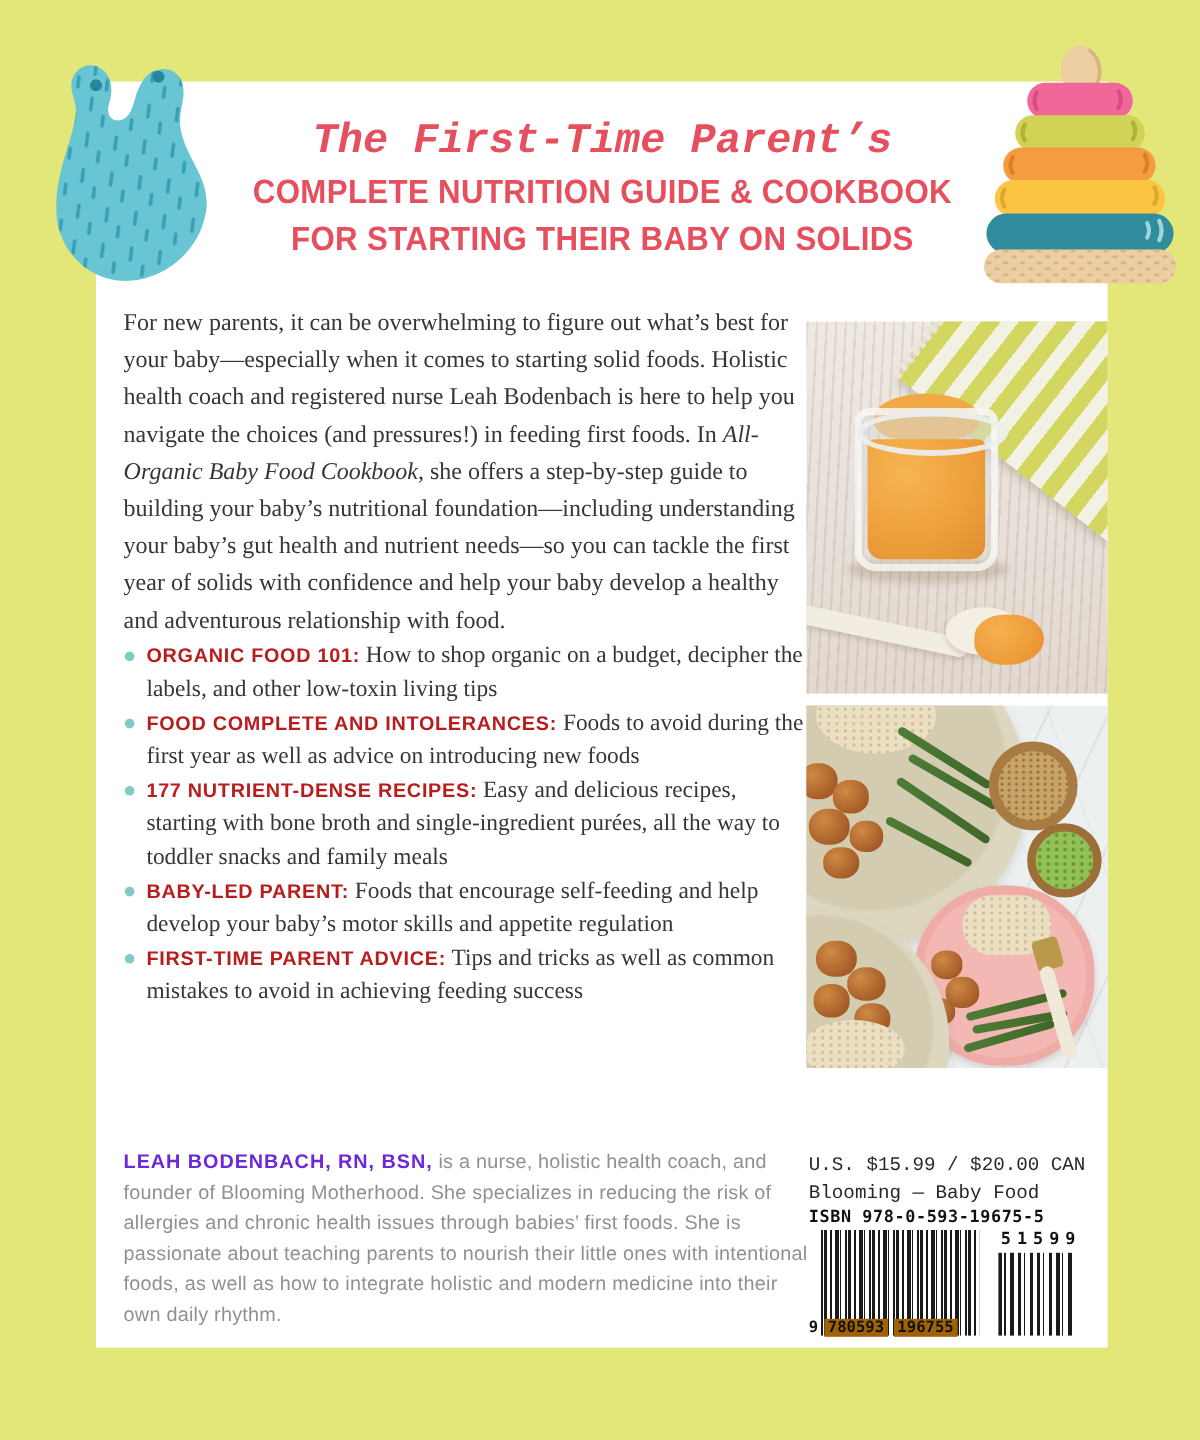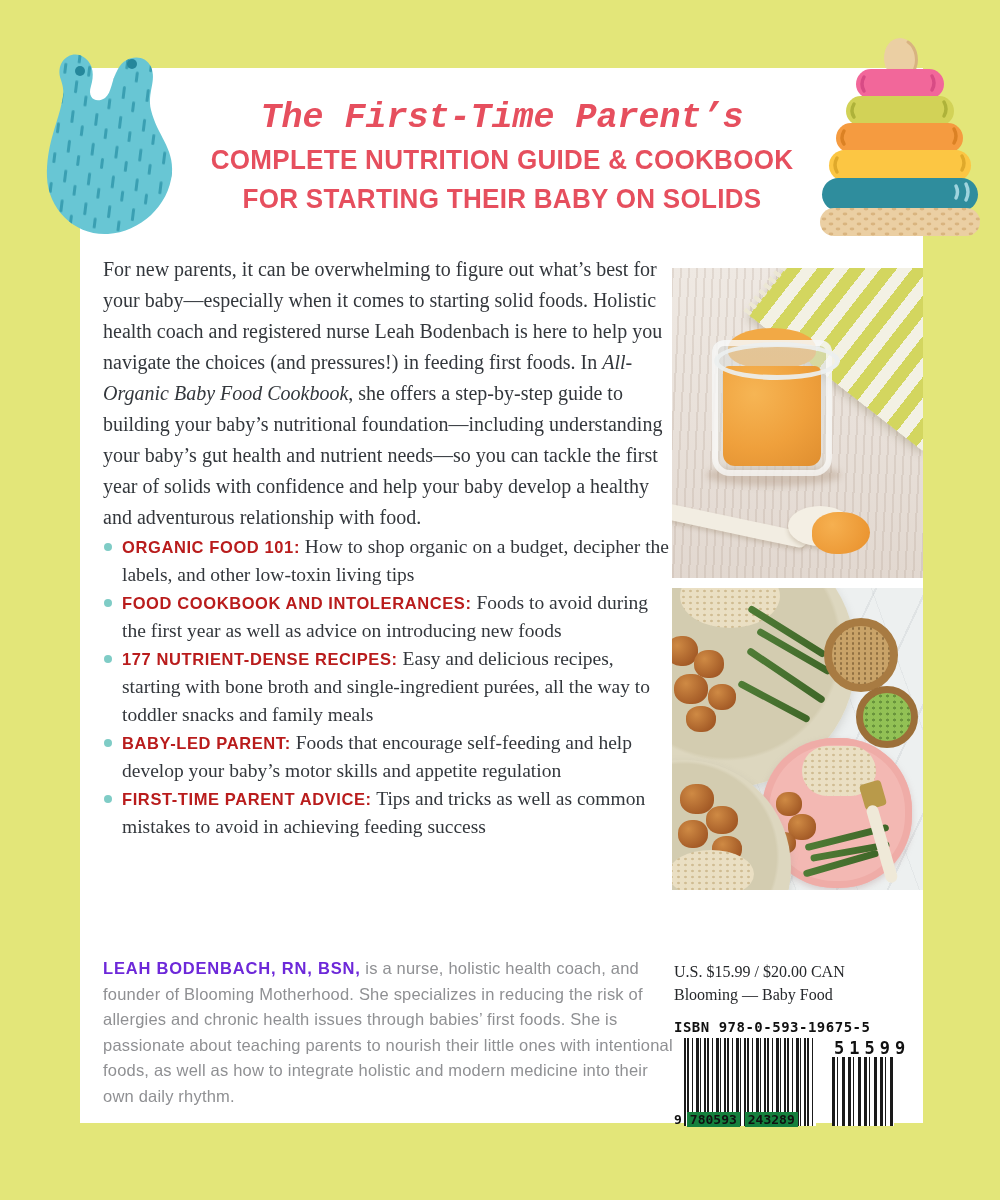--- a/index.html
+++ b/index.html
@@ -68,30 +68,30 @@
       background:radial-gradient(circle,rgba(90,64,28,.5) 1px,rgba(0,0,0,0) 1.5px),#c9a368;background-size:6px 5px;}
   .bowl-scallion{left:184px;top:98px;width:48px;height:48px;border:7px solid #9c6f39;
       background:radial-gradient(circle,rgba(70,110,40,.55) 1.2px,rgba(0,0,0,0) 1.8px),#92c155;background-size:7px 6px;}
   .pink-plate{position:absolute;left:90px;top:150px;width:150px;height:150px;border-radius:48%;
       background:#f3b8b3;box-shadow:inset 0 0 0 7px #efaca7,0 3px 6px rgba(180,150,150,.4);}
   .fork-handle{position:absolute;left:114px;top:66px;width:12px;height:80px;border-radius:6px;background:#efe9d8;transform:rotate(-16deg);}
   .fork-head{position:absolute;left:100px;top:44px;width:22px;height:26px;border-radius:4px;background:#b99a4a;transform:rotate(-16deg);}
 
   
   .meta-col{position:absolute;left:674px;top:960px;width:250px;color:#26282b;}
-  .price,.category{font-size:16px;line-height:23px;}
-  .isbn-label{margin-top:13px;font-family:"DejaVu Sans Mono",monospace;font-weight:bold;font-size:14px;letter-spacing:.5px;color:#111;}
+  .price,.category{font-size:16px;line-height:23px;font-family:Liberation Mono, monospace;}
+  .isbn-label{font-family:"DejaVu Sans Mono",monospace;font-weight:bold;font-size:14px;letter-spacing:.5px;color:#111;}
   .barcode-row{margin-top:3px;display:flex;gap:14px;align-items:flex-start;}
   .barcode-main{position:relative;width:142px;height:88px;}
   .bars{position:absolute;top:0;bottom:0;left:10px;right:0;
       background:repeating-linear-gradient(90deg,#1a1a1a 0 2px,#fff 2px 3px,#1a1a1a 3px 5px,#fff 5px 8px,#1a1a1a 8px 9px,#fff 9px 12px,#1a1a1a 12px 15px,#fff 15px 16px,#1a1a1a 16px 17px,#fff 17px 20px);}
   .digits{position:absolute;left:0;bottom:-1px;display:flex;align-items:flex-end;font-family:"DejaVu Sans Mono",monospace;font-size:13px;font-weight:bold;color:#111;}
-  .digits .grp{background:#15803d;padding:0 3px;margin-left:5px;}
+  .digits .grp{background:#a16207;padding:0 3px;margin-left:5px;}
   .barcode-addon{position:relative;width:66px;height:88px;}
-  .addon-digits{font-family:"DejaVu Sans Mono",monospace;font-size:17px;font-weight:bold;letter-spacing:5px;text-align:center;padding-left:4px;color:#111;}
+  .addon-digits{font-family:"DejaVu Sans Mono",monospace;font-size:14px;font-weight:bold;letter-spacing:5px;text-align:center;padding-left:4px;color:#111;}
   .addon-bars{position:absolute;top:19px;bottom:0;left:2px;right:2px;
       background:repeating-linear-gradient(90deg,#1a1a1a 0 3px,#fff 3px 5px,#1a1a1a 5px 6px,#fff 6px 10px,#1a1a1a 10px 13px,#fff 13px 16px);}
 
   .illu{position:absolute;}
   .illu-bib{left:28px;top:40px;}
   .illu-toy{left:820px;top:36px;}
 </style>
 </head>
 <body>
 
@@ -142,21 +142,21 @@
 
   <div class="text-col">
     <p class="intro"><span>For new parents, it can be overwhelming to figure out what’s best for your baby—especially when it comes to starting solid foods. Holistic health coach and registered nurse Leah Bodenbach is here to help you navigate the choices (and pressures!) in feeding first foods. In </span><em>All-Organic Baby Food Cookbook</em><span>, she offers a step-by-step guide to building your baby’s nutritional foundation—including understanding your baby’s gut health and nutrient needs—so you can tackle the first year of solids with confidence and help your baby develop a healthy and adventurous relationship with food.</span></p>
     <ul class="features">
       <li>
           <span class="dot"></span>
           <span><span class="li-lead">ORGANIC FOOD 101:</span><span> How to shop organic on a budget, decipher the labels, and other low-toxin living tips</span></span>
         </li>
       <li>
           <span class="dot"></span>
-          <span><span class="li-lead">FOOD COOKBOOK AND INTOLERANCES:</span><span> Foods to avoid during the first year as well as advice on introducing new foods</span></span>
+          <span><span class="li-lead">FOOD COMPLETE AND INTOLERANCES:</span><span> Foods to avoid during the first year as well as advice on introducing new foods</span></span>
         </li>
       <li>
           <span class="dot"></span>
           <span><span class="li-lead">177 NUTRIENT-DENSE RECIPES:</span><span> Easy and delicious recipes, starting with bone broth and single-ingredient purées, all the way to toddler snacks and family meals</span></span>
         </li>
       <li>
           <span class="dot"></span>
           <span><span class="li-lead">BABY-LED PARENT:</span><span> Foods that encourage self-feeding and help develop your baby’s motor skills and appetite regulation</span></span>
         </li>
       <li>
@@ -221,21 +221,21 @@
   <div class="meta-col">
     <div class="price">U.S. $15.99 / $20.00 CAN</div>
     <div class="category">Blooming — Baby Food</div>
     <div class="isbn-label">ISBN 978-0-593-19675-5</div>
     <div class="barcode-row">
       <div class="barcode-main">
         <div class="bars"></div>
         <div class="digits">
           <span>9</span>
           <span class="grp">780593</span>
-          <span class="grp">243289</span>
+          <span class="grp">196755</span>
         </div>
       </div>
       <div class="barcode-addon">
         <div class="addon-digits">51599</div>
         <div class="addon-bars"></div>
       </div>
     </div>
   </div>
 </div>
 

